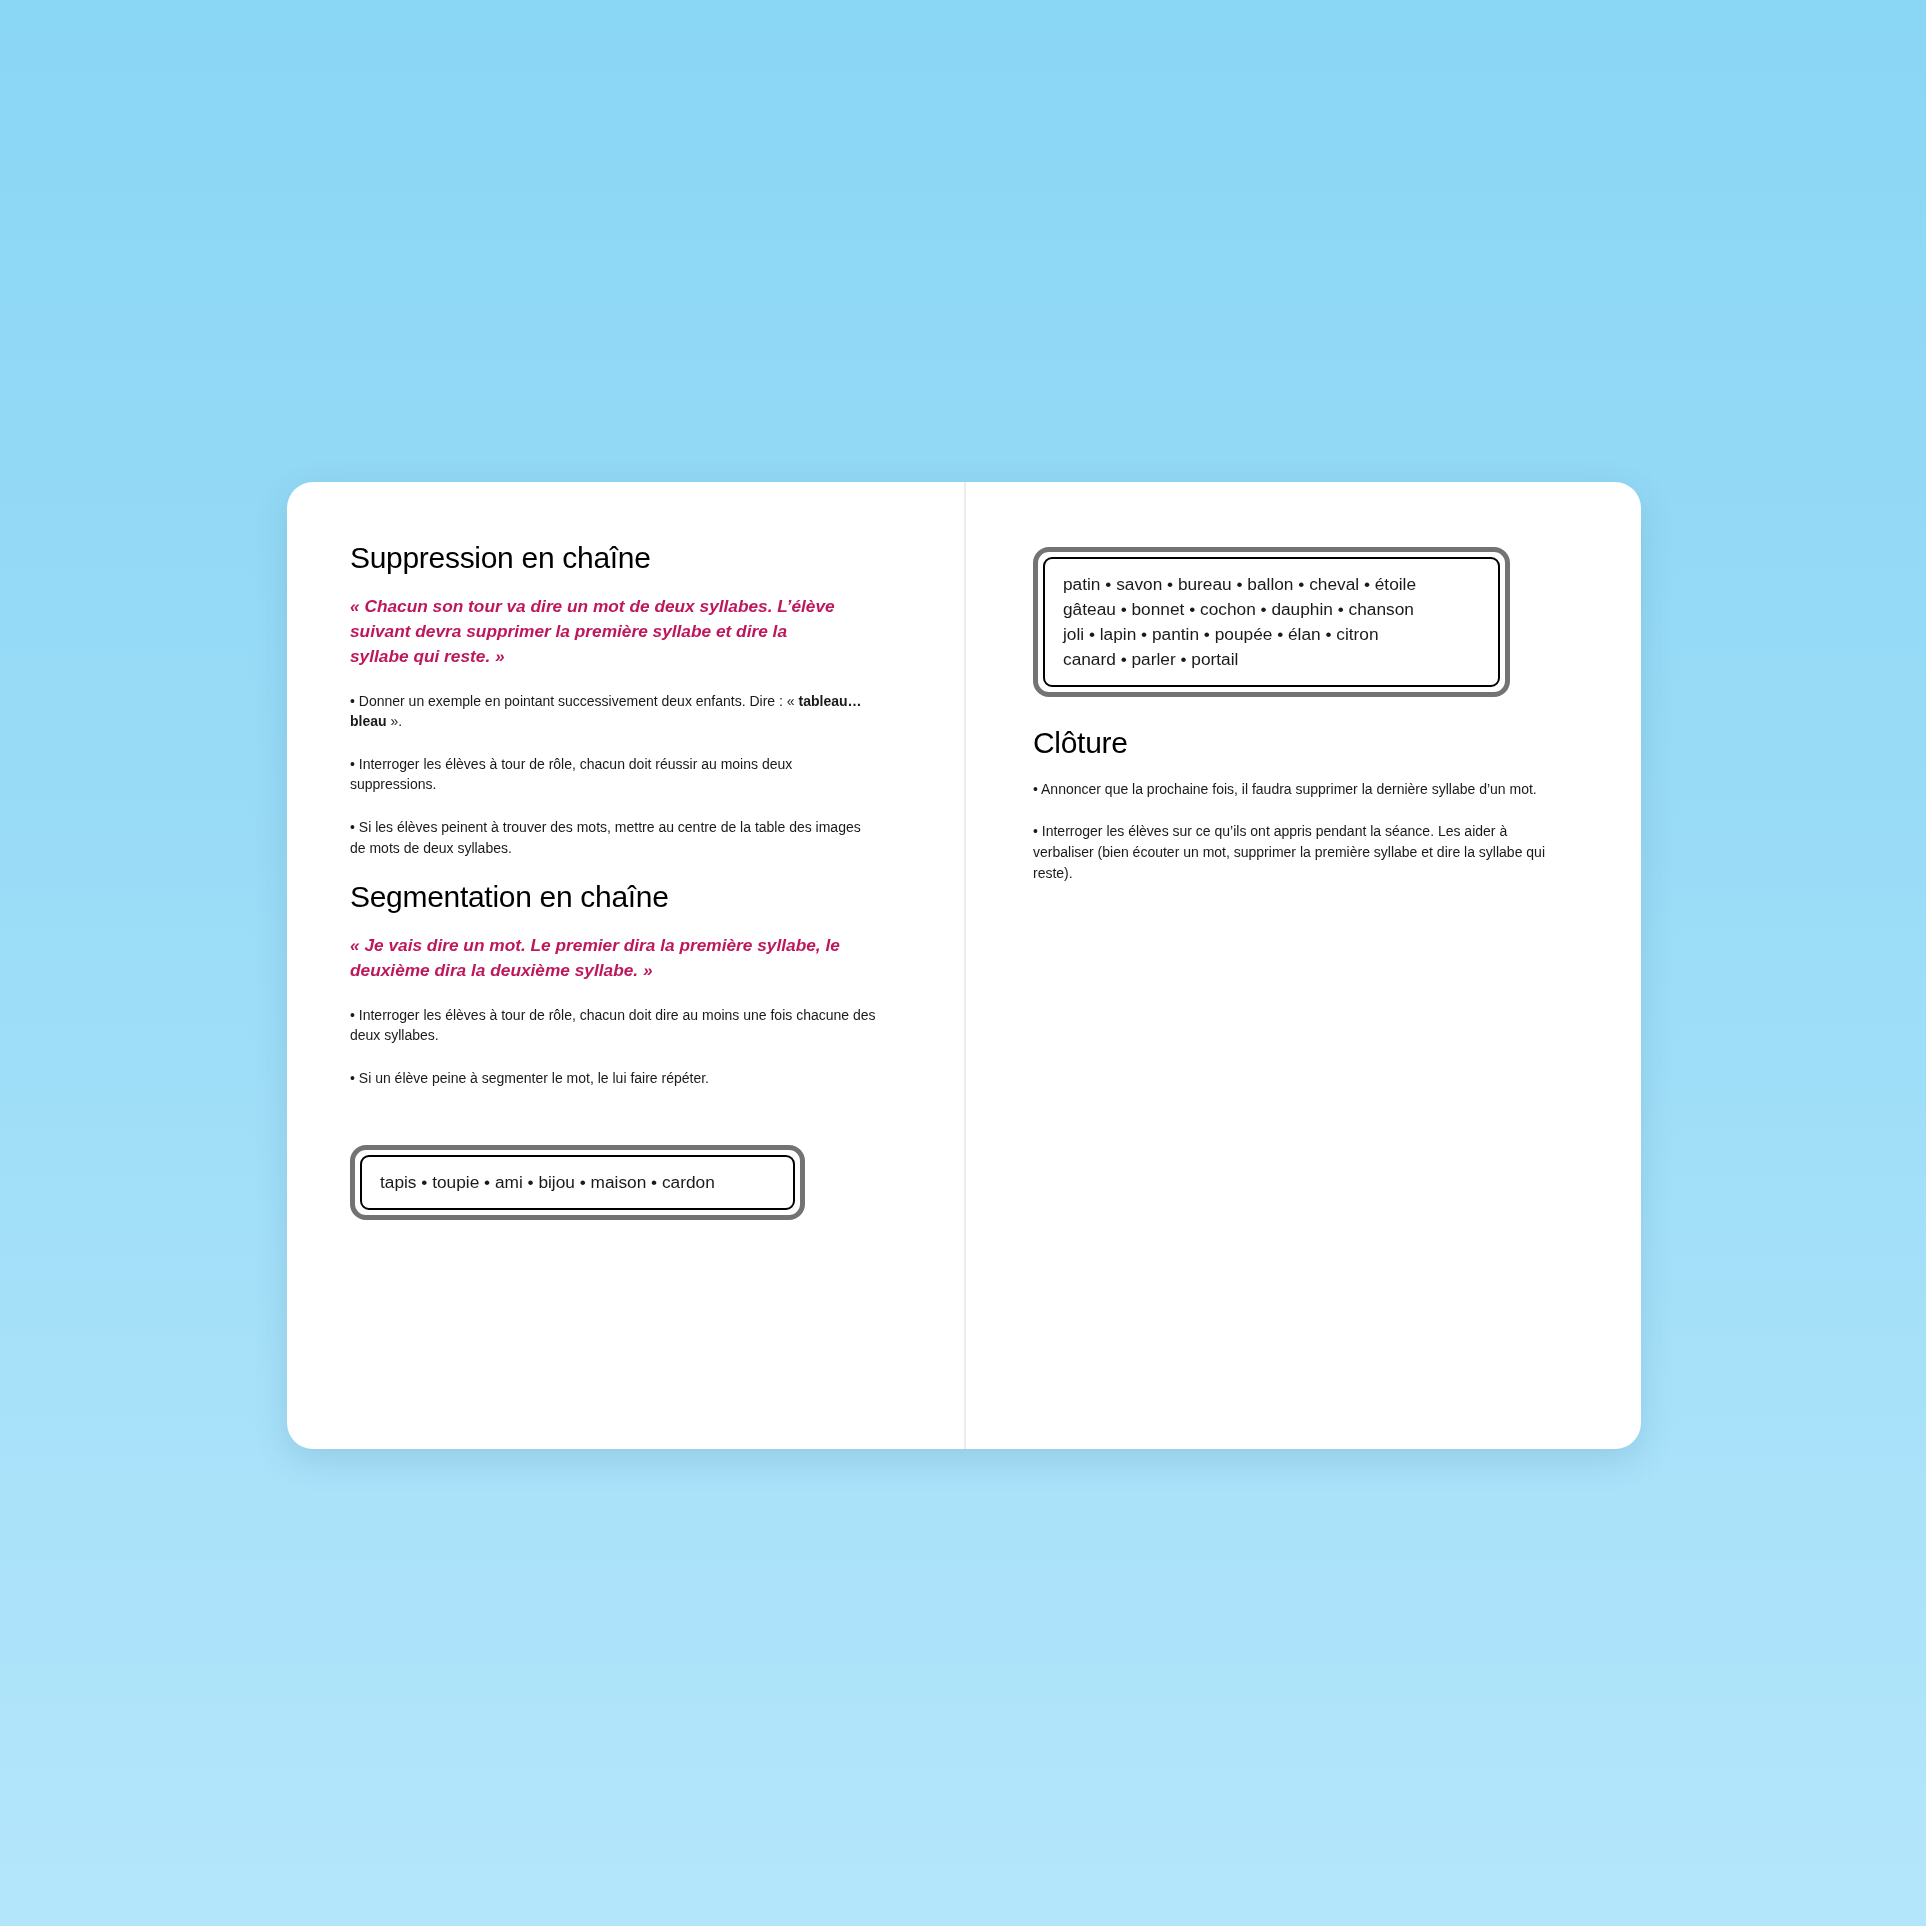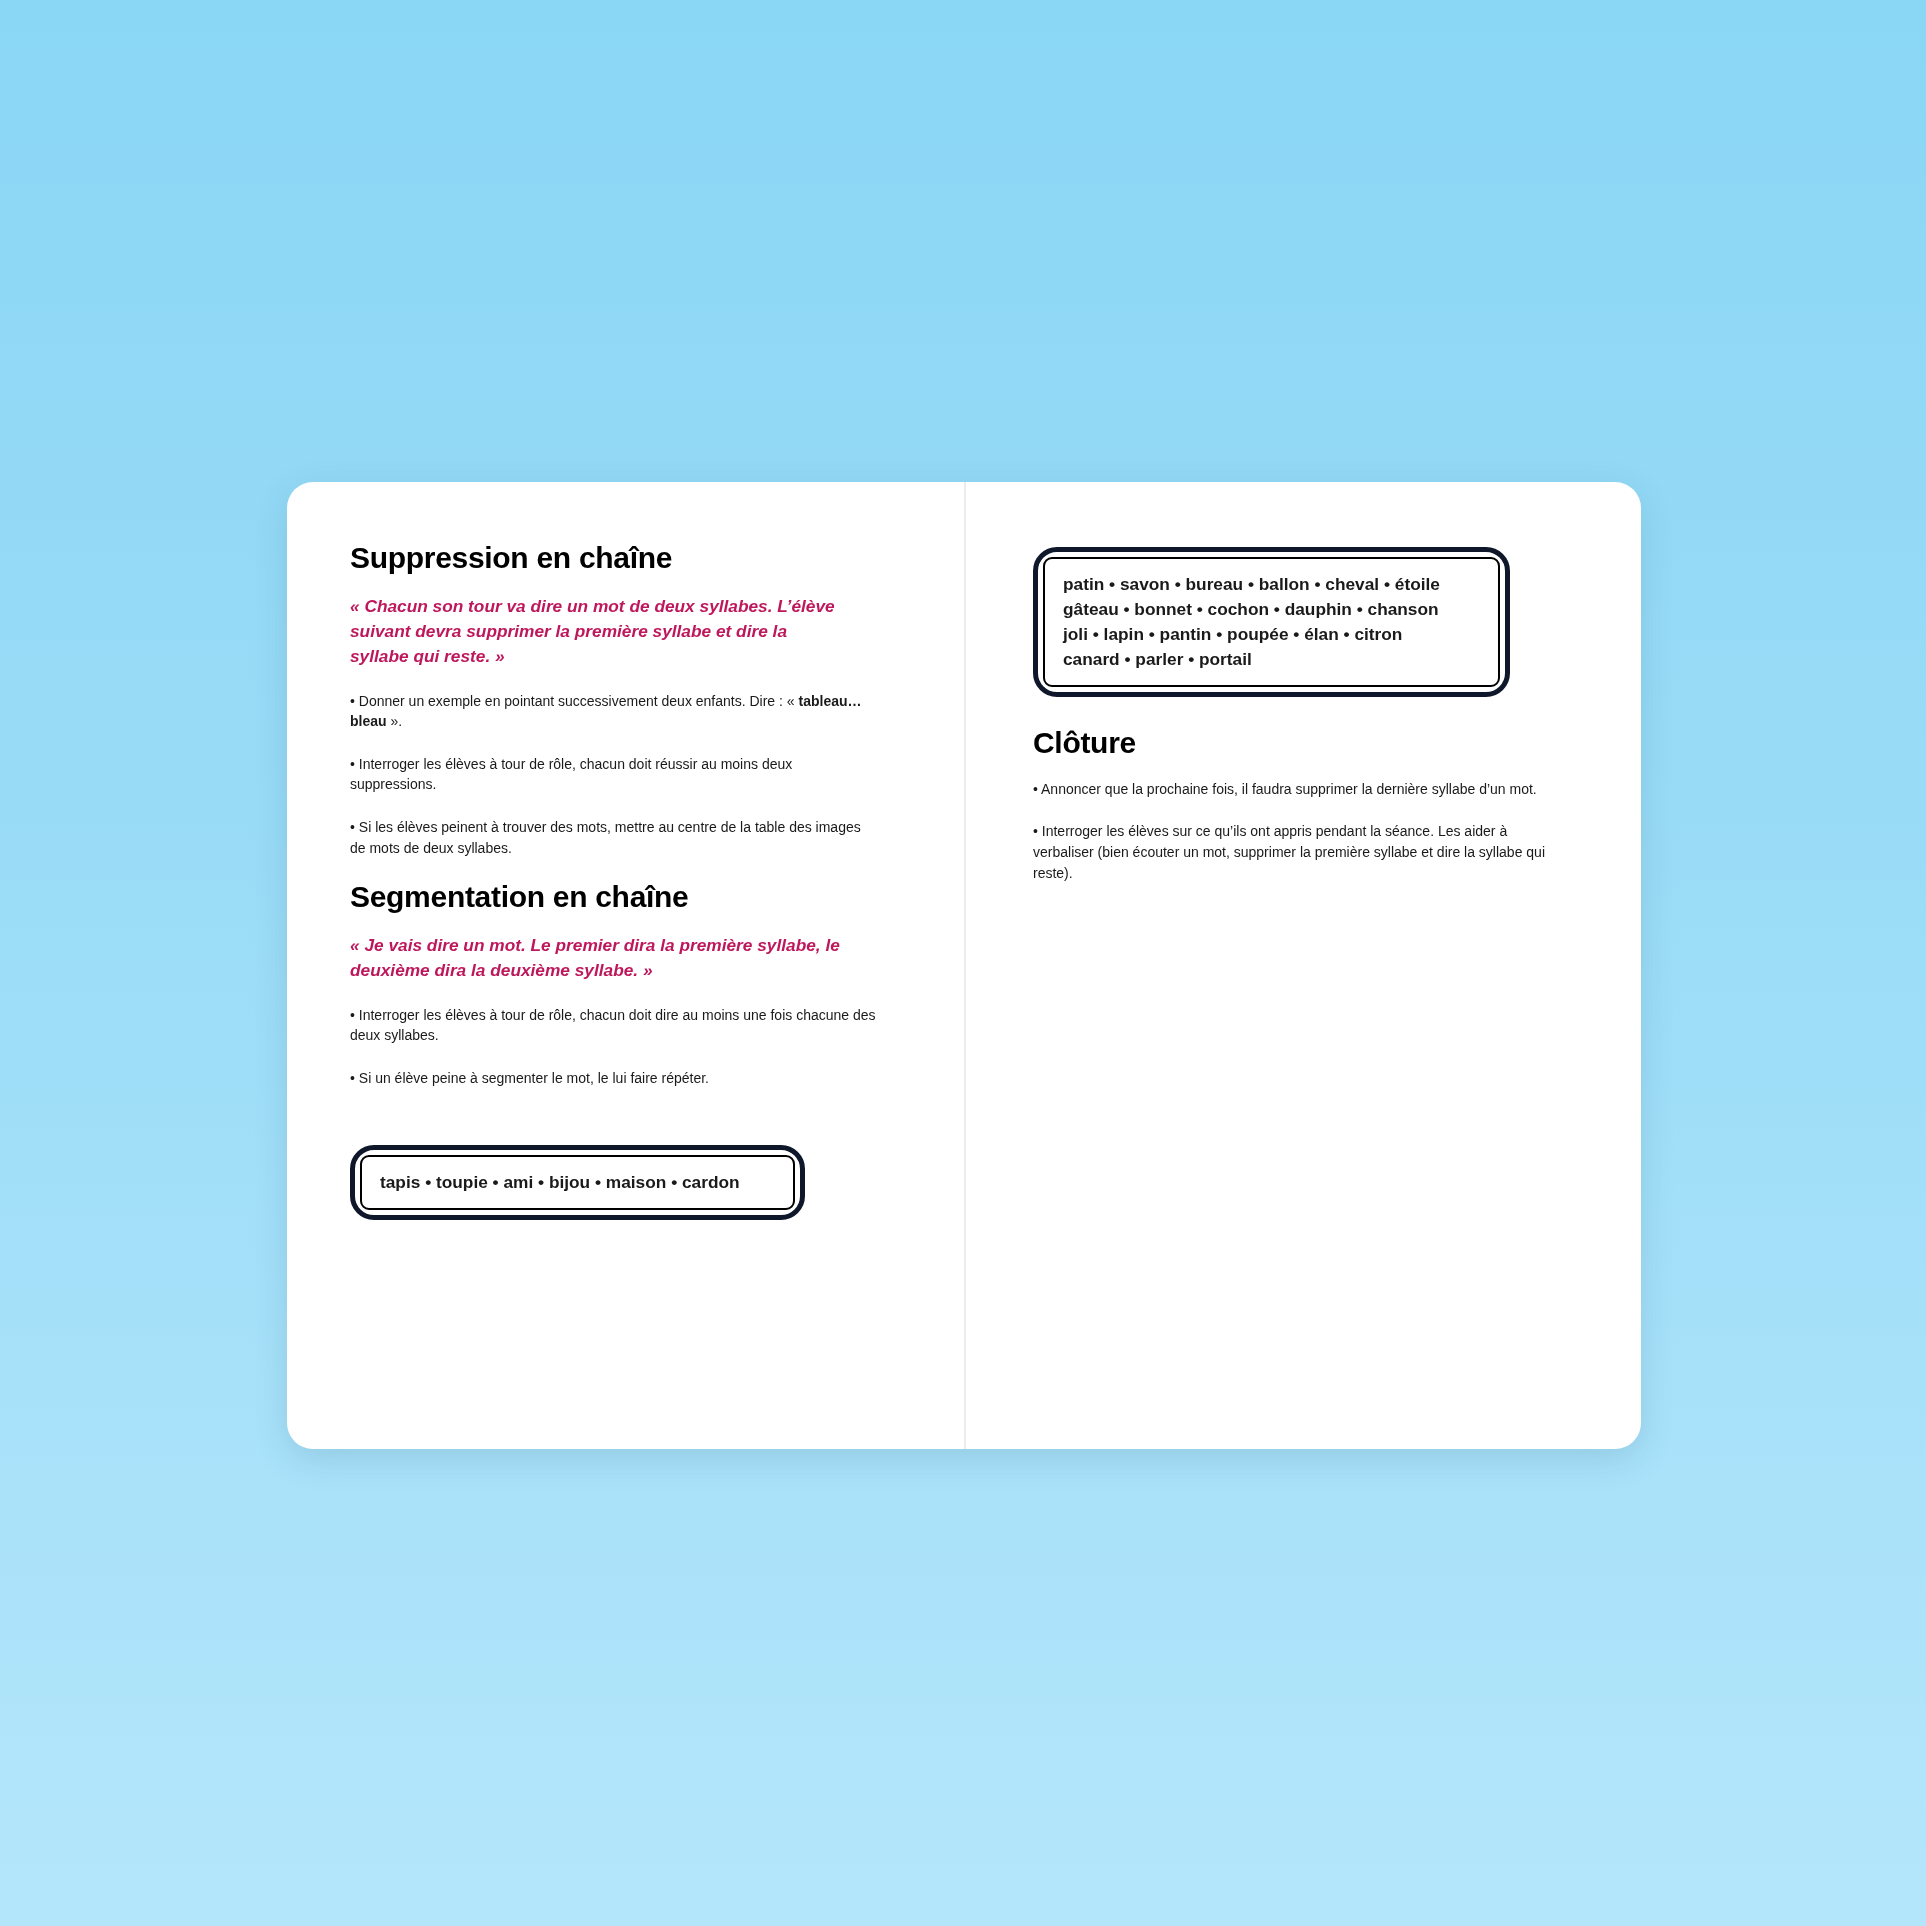--- a/index.html
+++ b/index.html
@@ -46,21 +46,21 @@
   .spine {
     position: absolute;
     left: 677px;
     top: 0;
     width: 2px;
     height: 100%;
     background: #e9edf0;
   }
   h2.heading {
     font-size: 30px;
-    font-weight: bold;
+    font-weight: normal;
     letter-spacing: -0.3px;
     color: #000;
     margin: 0 0 18px 0;
     line-height: 1.15;
   }
   .heading-2 {
     margin-top: 51px;
   }
   .quote {
     font-size: 17.3px;
@@ -73,27 +73,26 @@
   }
   .bullet {
     font-size: 14px;
     line-height: 1.47;
     color: #1a1a1a;
     margin: 0 0 22px 0;
     max-width: 530px;
   }
   .bullet b { font-weight: bold; }
   .wordbox {
-    border: 5px solid #0f172a;
-    border-radius: 24px;
+    border: 5px solid #737373;
+    border-radius: 16px;
     padding: 5px;
     margin-top: 34px;
     display: inline-block;
     box-sizing: border-box;
-    font-weight: bold;
   }
   .wordbox-inner {
     border: 2px solid #000;
     border-radius: 9px;
     padding: 13px 18px;
     font-size: 17.3px;
     line-height: 1.45;
     color: #1a1a1a;
   }
   .wordbox-left { width: 455px; }

